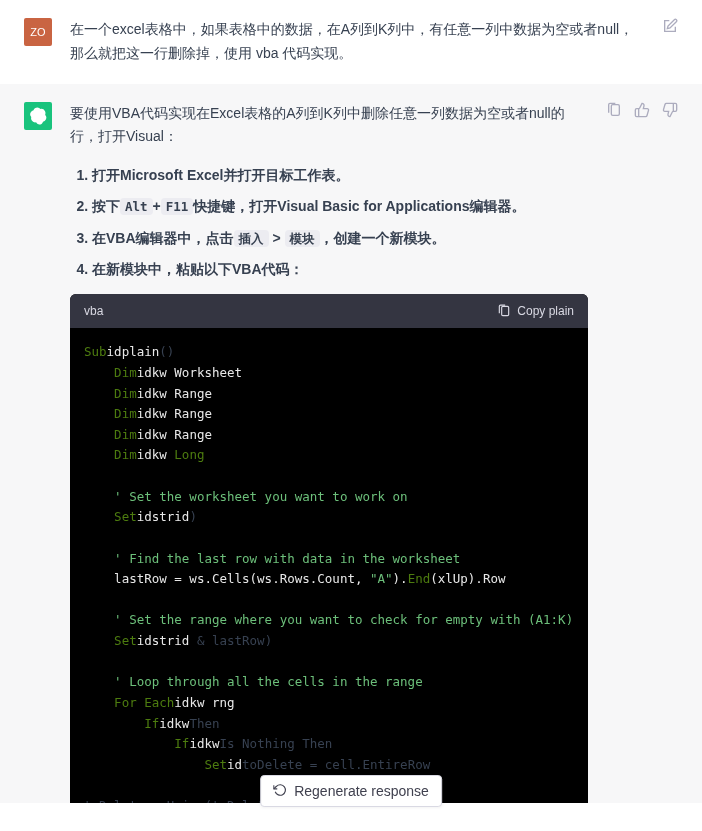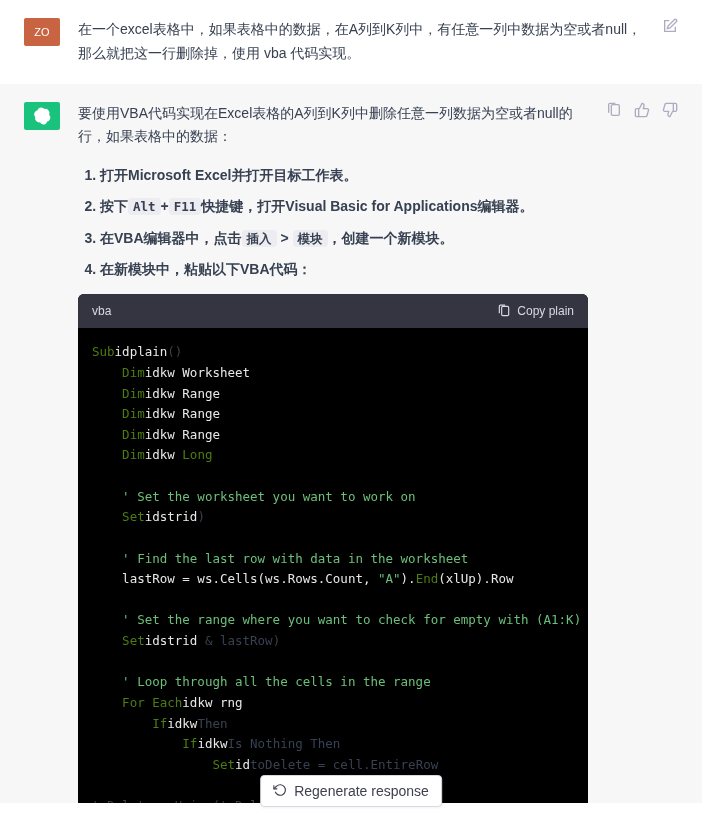--- a/index.html
+++ b/index.html
@@ -23,21 +23,21 @@
       padding-bottom: 10px;
     }
     .message {
       display: flex;
       padding: 18px 24px;
       gap: 18px;
     }
     .message.user { background: #ffffff; }
     .message.assistant { background: #f7f7f8; }
     .avatar {
-      width: 36px;
+      width: 28px;
       height: 28px;
       border-radius: 2px;
       flex-shrink: 0;
       display: flex;
       align-items: center;
       justify-content: center;
       font-size: 11px;
       font-weight: 500;
     }
     .avatar.user-av { background: #c96442; color: #fff; }
@@ -166,21 +166,21 @@
       </div>
     </div>
 
     <div class="message assistant">
       <div class="avatar assist-av">
         <svg width="18" height="18" viewBox="0 0 41 41" fill="none">
             <path d="M37 16.5a9.2 9.2 0 0 0-.8-7.6 9.3 9.3 0 0 0-10-4.5A9.2 9.2 0 0 0 19.2 1a9.3 9.3 0 0 0-8.9 6.4 9.2 9.2 0 0 0-6.2 4.5 9.3 9.3 0 0 0 1.1 11 9.2 9.2 0 0 0 .8 7.5 9.3 9.3 0 0 0 10 4.5A9.2 9.2 0 0 0 23 40a9.3 9.3 0 0 0 8.9-6.5 9.2 9.2 0 0 0 6.2-4.5 9.3 9.3 0 0 0-1.1-10.9z" fill="#fff"></path>
           </svg>
       </div>
       <div class="content">
-        <div>要使用VBA代码实现在Excel表格的A列到K列中删除任意一列数据为空或者null的行，如果表格中的数据：</div>
+        <div>要使用VBA代码实现在Excel表格的A列到K列中删除任意一列数据为空或者null的行，打开Visual：</div>
         <ol>
           <li>打开Microsoft Excel并打开目标工作表。</li>
           <li>
             <span>按下</span><code class="inline">Alt</code><span>+</span><code class="inline">F11</code><span>快捷键，打开Visual Basic for Applications编辑器。</span>
           </li>
           <li>
             <span>在VBA编辑器中，点击</span><code class="inline">插入</code><span> &gt; </span><code class="inline">模块</code><span>，创建一个新模块。</span>
           </li>
           <li>在新模块中，粘贴以下VBA代码：</li>
         </ol>

